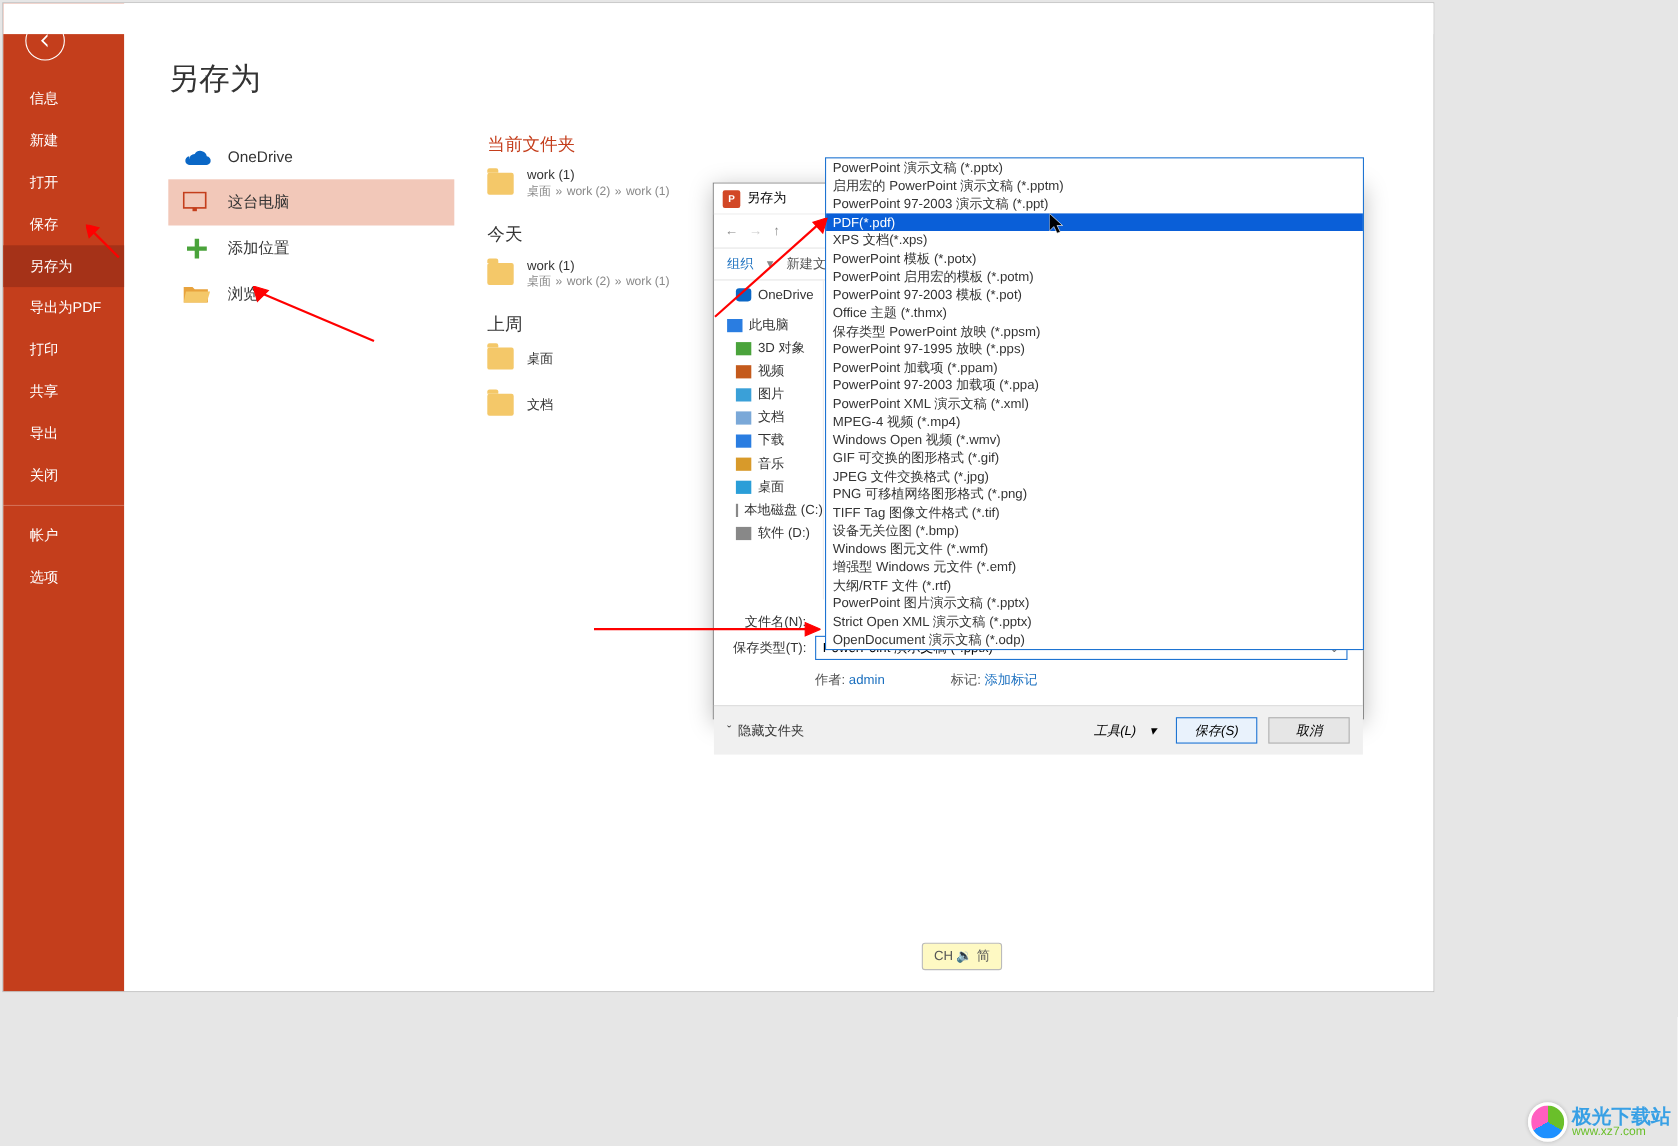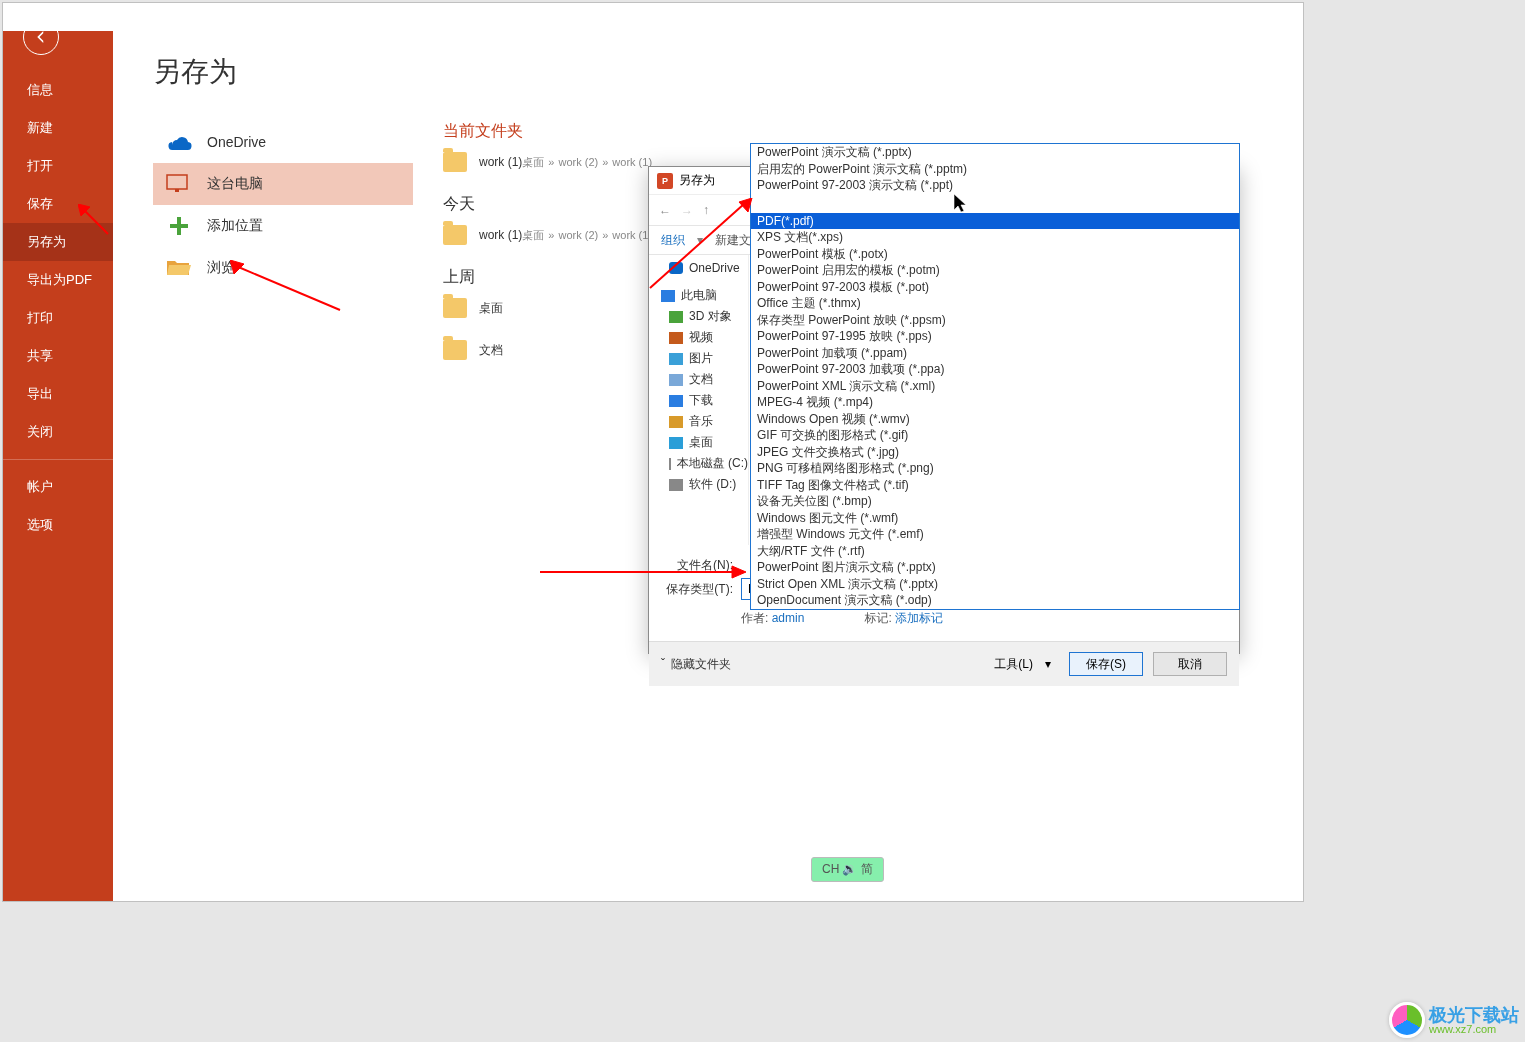--- a/index.html
+++ b/index.html
@@ -28,21 +28,21 @@
 .place-item.selected { background: #f2c8b9; }
 .place-icon { width: 28px; height: 22px; display: flex; align-items: center; justify-content: center; }
 .place-label { font-size: 14px; color: #333; }
 
 .right-col { margin-left: 290px; }
 .section-h { font-size: 16px; color: #333; margin: 8px 0 6px 0; }
 .section-h.first { color: #c43e1c; font-weight: 500; }
 .file-row { display: flex; align-items: center; gap: 12px; padding: 4px 0; }
 .folder-ico { width: 24px; height: 20px; background: #f4c869; border-radius: 2px; position: relative; }
 .folder-ico::before { content: ''; position: absolute; top: -4px; left: 0; width: 10px; height: 4px; background: #f4c869; border-radius: 2px 2px 0 0; }
-.file-meta { display: flex; flex-direction: row; }
+.file-meta { display: flex; flex-direction: column; }
 .file-name { color: #333; }
 .file-path { color: #888; font-size: 11px; }
 .file-path span.sep { margin: 0 4px; }
 
 
 .dialog { position: absolute; left: 648px; top: 166px; width: 592px; height: 488px; background: #fff; border: 1px solid #8a8a8a; box-shadow: 0 4px 20px rgba(0,0,0,0.25); }
 .dlg-title { height: 28px; display: flex; align-items: center; padding: 0 8px; gap: 6px; background: #fff; border-bottom: 1px solid #eee; }
 .dlg-title .pp-ico { width: 16px; height: 16px; background: #d24726; color: #fff; font-size: 9px; display: flex; align-items: center; justify-content: center; border-radius: 2px; font-weight: bold; }
 .dlg-nav { height: 30px; display: flex; align-items: center; gap: 10px; padding: 0 10px; color: #888; }
 .dlg-toolbar { height: 30px; display: flex; align-items: center; gap: 12px; padding: 0 12px; border-top: 1px solid #e5e5e5; border-bottom: 1px solid #e5e5e5; color: #555; }
@@ -54,36 +54,36 @@
 .tree-icon { width: 14px; height: 12px; display: inline-block; }
 .dlg-fields { padding: 8px 12px; }
 .fld-row { display: flex; align-items: center; margin: 4px 0; }
 .fld-label { width: 80px; text-align: right; padding-right: 8px; color: #333; }
 .fld-combo { width: 484px; height: 22px; border: 1px solid #1e74d2; padding: 0 6px; display: flex; align-items: center; justify-content: space-between; background: #fff; }
 .fld-combo .chev { color: #666; }
 .meta-row { display: flex; gap: 60px; padding: 6px 0 6px 80px; color: #555; }
 .meta-row a { color: #1a6fbf; text-decoration: none; }
 .dlg-footer { display: flex; align-items: center; justify-content: space-between; padding: 10px 12px; background: #f0f0f0; border-top: 1px solid #ddd; }
 .hide-folders { color: #333; display: flex; align-items: center; gap: 6px; }
-.footer-right { display: flex; align-items: center; gap: 10px; }
+.footer-right { display: flex; align-items: center; gap: 10px; font-style: italic; }
 .tool-drop { display: flex; align-items: center; gap: 4px; padding: 2px 8px; }
 .btn { min-width: 74px; height: 24px; border: 1px solid #b0b0b0; background: #e6e6e6; display: flex; align-items: center; justify-content: center; cursor: pointer; }
 .btn.primary { border: 1px solid #1e74d2; background: #e9f2fc; }
 
 
 .dropdown { position: absolute; left: 750px; top: 143px; width: 490px; border: 1px solid #1e74d2; background: #fff; z-index: 20; }
 .dd-item { padding: 1px 6px; font-size: 12px; color: #333; line-height: 14.5px; white-space: nowrap; overflow: hidden; }
-.dd-item.hl { background: #0a5fd8; color: #fff; margin-top: 19px; }
+.dd-item.hl { background: #0a5fd8; color: #fff; }
 
 
 .arrow { position: absolute; z-index: 50; }
 .arrow line, .arrow polygon { stroke: #ff0000; fill: #ff0000; }
 
 
-.ime { position: absolute; left: 811px; top: 857px; border: 1px solid #bbb; background: #86efac; padding: 3px 10px; border-radius: 3px; font-size: 12px; color: #555; }
+.ime { position: absolute; left: 838px; top: 857px; border: 1px solid #bbb; background: #fef9c3; padding: 3px 10px; border-radius: 3px; font-size: 12px; color: #555; }
 
 
 .watermark { position: absolute; right: 6px; bottom: 4px; display: flex; align-items: center; gap: 4px; }
 .watermark .logo { width: 36px; height: 36px; border-radius: 50%; background: conic-gradient(#6abf2a 0 120deg, #1e90ff 120deg 240deg, #ff5ec0 240deg 360deg); border: 3px solid #fff; box-shadow: 0 0 4px rgba(0,0,0,0.2); }
 .watermark .txt { display: flex; flex-direction: column; line-height: 1; }
 .watermark .cn { font-size: 18px; color: #38a0e5; font-weight: bold; }
 .watermark .en { font-size: 11px; color: #6abf2a; }
 
 
 .cursor { position: absolute; z-index: 60; }

